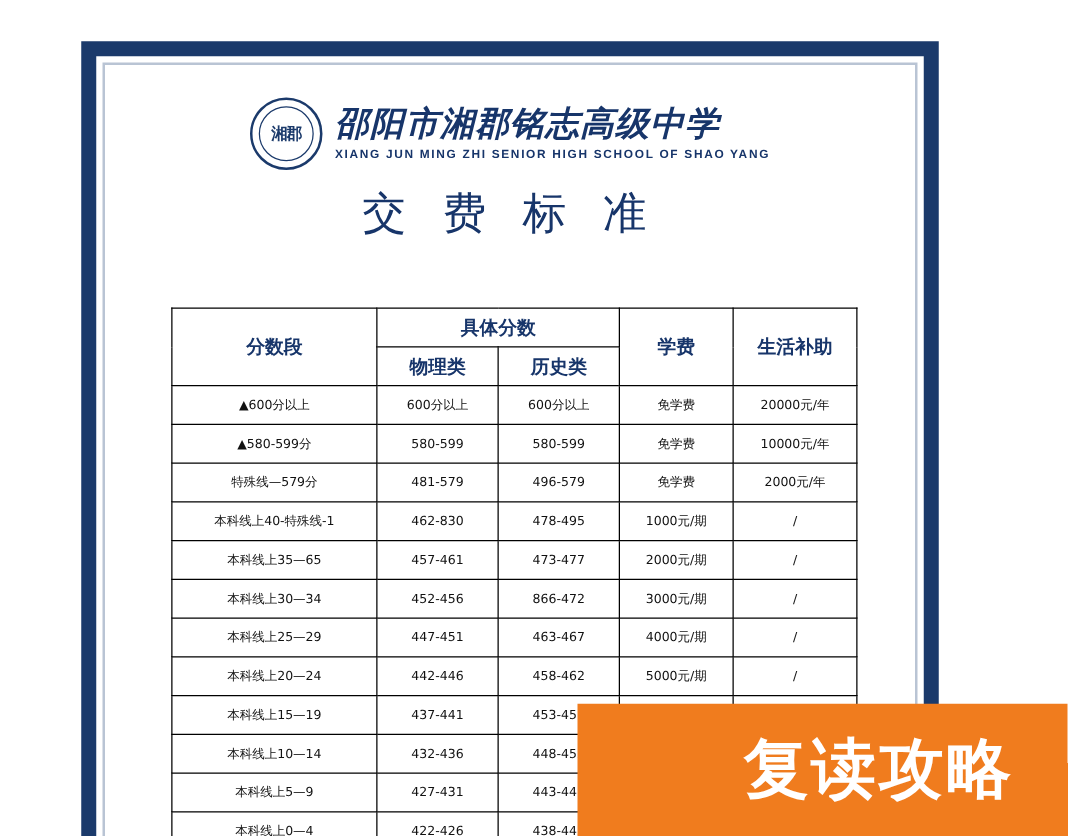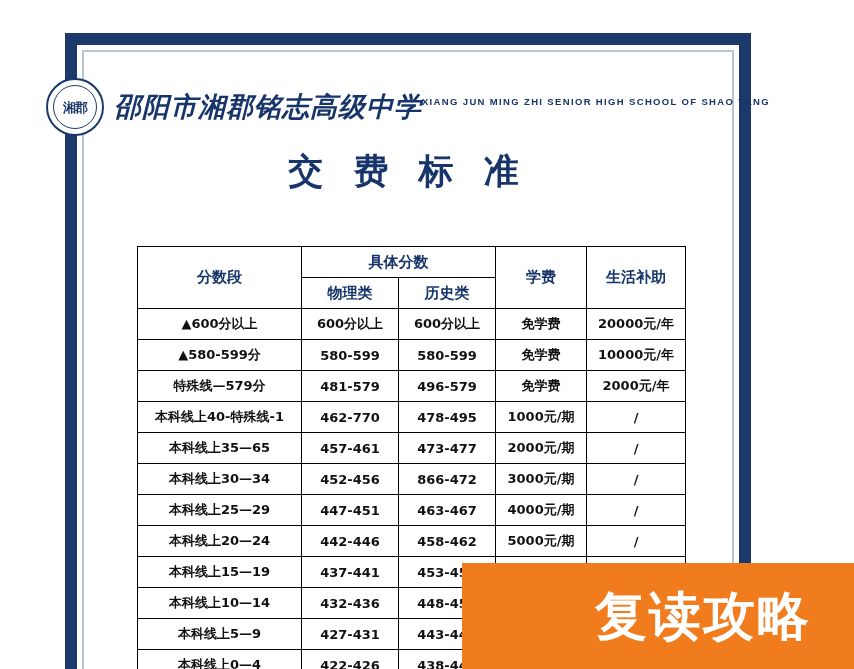--- a/index.html
+++ b/index.html
@@ -82,21 +82,21 @@
   .logo-badge-inner {
     font-size: 13px;
     color: #1b3a6b;
     font-family: "DejaVu Serif", serif;
     font-weight: bold;
     line-height: 1;
     letter-spacing: -1px;
   }
   .school-names {
     display: flex;
-    flex-direction: row;
+    flex-direction: column;
     justify-content: center;
   }
   .school-name-cn {
     font-family: "DejaVu Serif", serif;
     font-weight: bold;
     font-size: 27px;
     color: #17356a;
     letter-spacing: 1px;
     font-style: italic;
     line-height: 1.1;
@@ -123,21 +123,21 @@
   .title-line1 {
     font-family: "DejaVu Sans", sans-serif;
     font-weight: bold;
     font-size: 35px;
     line-height: 1.25;
     letter-spacing: 0px;
     white-space: nowrap;
   }
   .title-line2 {
     font-family: "DejaVu Sans", sans-serif;
-    font-weight: bold;
+    font-weight: normal;
     font-size: 35px;
     line-height: 1.25;
     letter-spacing: 9px;
     margin-top: 2px;
     white-space: nowrap;
   }
 
   
   .fee-table {
     position: absolute;
@@ -157,23 +157,23 @@
     height: 30px;
     padding: 0 2px;
     white-space: nowrap;
   }
   .fee-table thead th {
     font-weight: bold;
     color: #17356a;
     font-size: 15px;
   }
   .fee-table tbody td {
-    font-weight: bold;
+    font-weight: normal;
     color: #111111;
-    font-size: 13px;
+    font-size: 10px;
   }
   .col-range { width: 164px; }
   .col-phys  { width: 97px; }
   .col-hist  { width: 97px; }
   .col-tui   { width: 91px; }
   .col-sub   { width: 99px; }
   .h-tall { height: 33px; }
 
   
   .wm-banner {
@@ -276,21 +276,21 @@
       </tr>
       <tr>
         <td>特殊线—579分</td>
         <td>481-579</td>
         <td>496-579</td>
         <td>免学费</td>
         <td>2000元/年</td>
       </tr>
       <tr>
         <td>本科线上40-特殊线-1</td>
-        <td>462-770</td>
+        <td>462-830</td>
         <td>478-495</td>
         <td>1000元/期</td>
         <td>/</td>
       </tr>
       <tr>
         <td>本科线上35—65</td>
         <td>457-461</td>
         <td>473-477</td>
         <td>2000元/期</td>
         <td>/</td>

